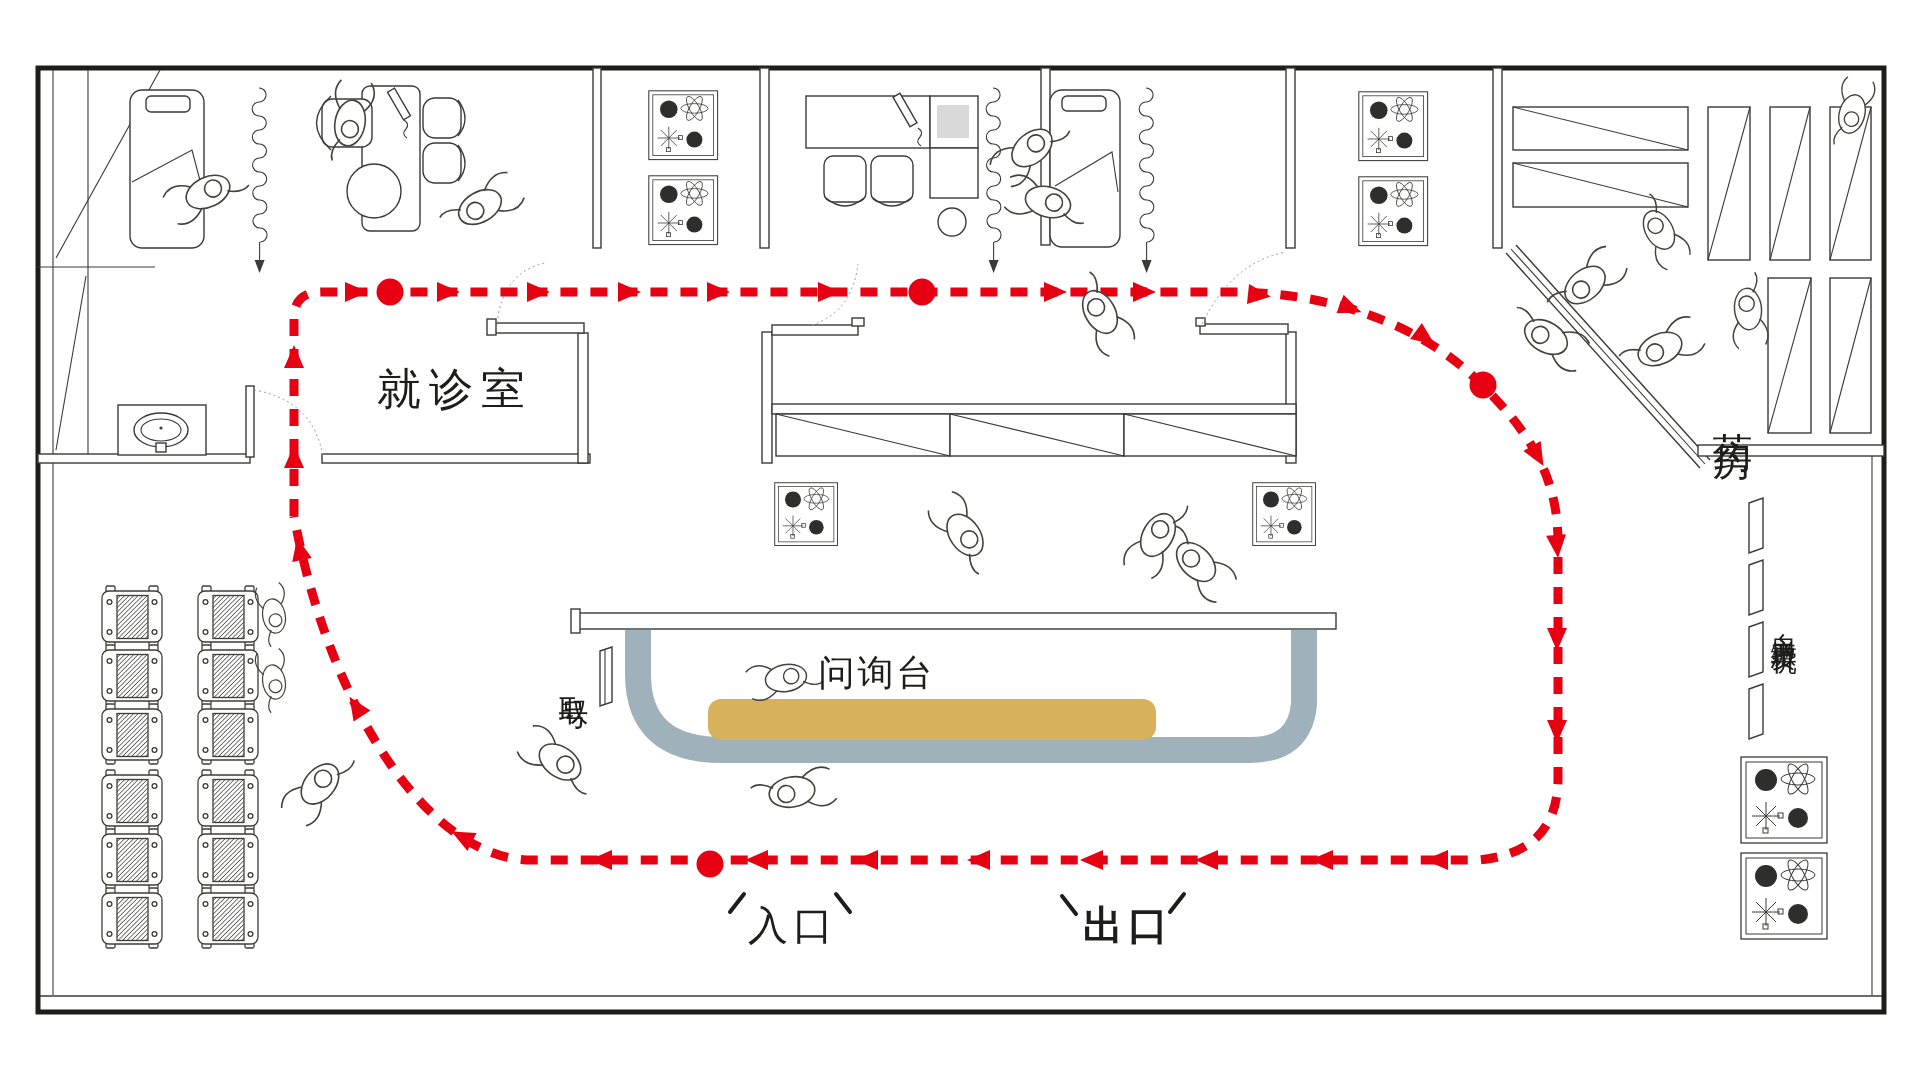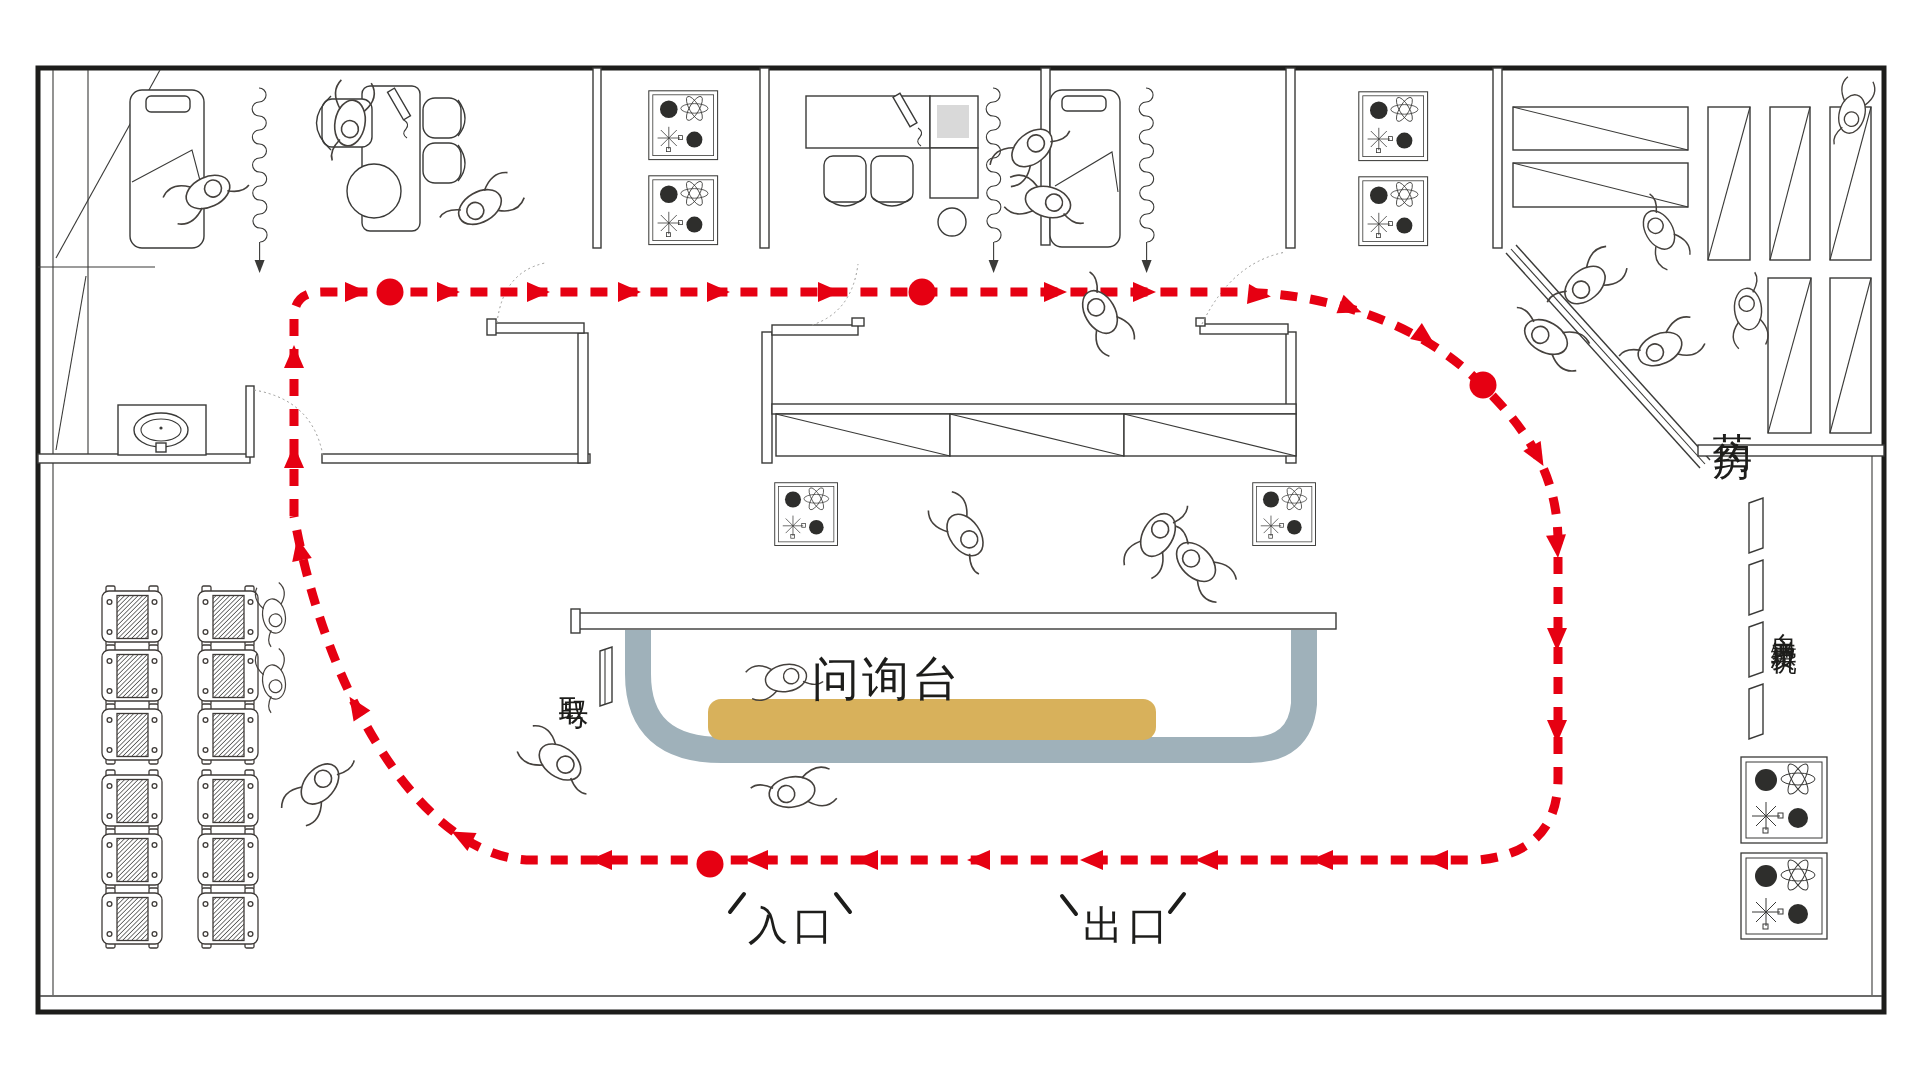--- a/index.html
+++ b/index.html
@@ -13,21 +13,21 @@
   .thin{stroke-width:1.1;}
   .dotarc{stroke:#9a9a98;stroke-width:1;fill:none;stroke-dasharray:2 3;}
   .rp{stroke:var(--path-red,#e60012);stroke-width:9;fill:none;stroke-dasharray:17 13;}
   .rf{fill:var(--path-red,#e60012);}
   .tan{fill:var(--desk-tan,#d8b15b);}
   .gray{stroke:var(--counter-gray,#9fb1ba);fill:none;stroke-width:26;}
   .tick{stroke:var(--line-black,#1d1d1b);stroke-width:4;stroke-linecap:round;}
   .lbl{position:absolute;color:var(--line-black,#1d1d1b);text-align:center;
        font-weight:500;line-height:1.05;white-space:nowrap;}
   .big{font-size:44px;letter-spacing:8px;}
-  .mid{font-size:47px;letter-spacing:3px;}
+  .mid{font-size:36px;letter-spacing:3px;}
   .gate{font-size:40px;letter-spacing:5px;}
   .vert{writing-mode:vertical-rl;text-orientation:upright;white-space:normal;}
   .v-ticket{font-size:30px;letter-spacing:5px;}
   .v-pharm{font-size:40px;letter-spacing:7px;}
   .v-pay{font-size:26px;letter-spacing:4px;}
 </style>
 </head>
 <body>
 
 <div class="stage">
@@ -332,26 +332,27 @@
     <use href="#person" transform="translate(274,682) rotate(80) scale(0.75)"></use>
     <use href="#person" transform="translate(1585,285) rotate(140)"></use>
     <use href="#person" transform="translate(1546,337) rotate(-150)"></use>
     <use href="#person" transform="translate(1660,349) rotate(155)"></use>
     <use href="#person" transform="translate(1748,309) rotate(-95) scale(0.9)"></use>
     <use href="#person" transform="translate(1659,230) rotate(-120) scale(0.9)"></use>
     <use href="#person" transform="translate(1852,114) rotate(105) scale(0.85)"></use>
   </g>
 </svg>
 
+<div class="lbl big" style="left:330px;top:366px;width:250px;">就诊室</div>
 
 
 <div class="lbl vert v-pharm" style="left:1712px;top:352px;height:110px;">药房</div>
 
 <div class="lbl mid" style="left:812px;top:654px;width:130px;">问询台</div>
 
 <div class="lbl vert v-ticket" style="left:558px;top:633px;height:90px;">取号</div>
 
 <div class="lbl vert v-pay" style="left:1770px;top:542px;height:160px;">自主缴费机</div>
 
 <div class="lbl gate" style="left:748px;top:904px;width:90px;text-align:right;">入口</div>
 
-<div class="lbl gate" style="left:1083px;top:904px;width:90px;">出口</div>
+<div class="lbl gate" style="left:1083px;top:904px;width:90px;font-weight:bold;">出口</div>
 </div>
 
 </body></html>

